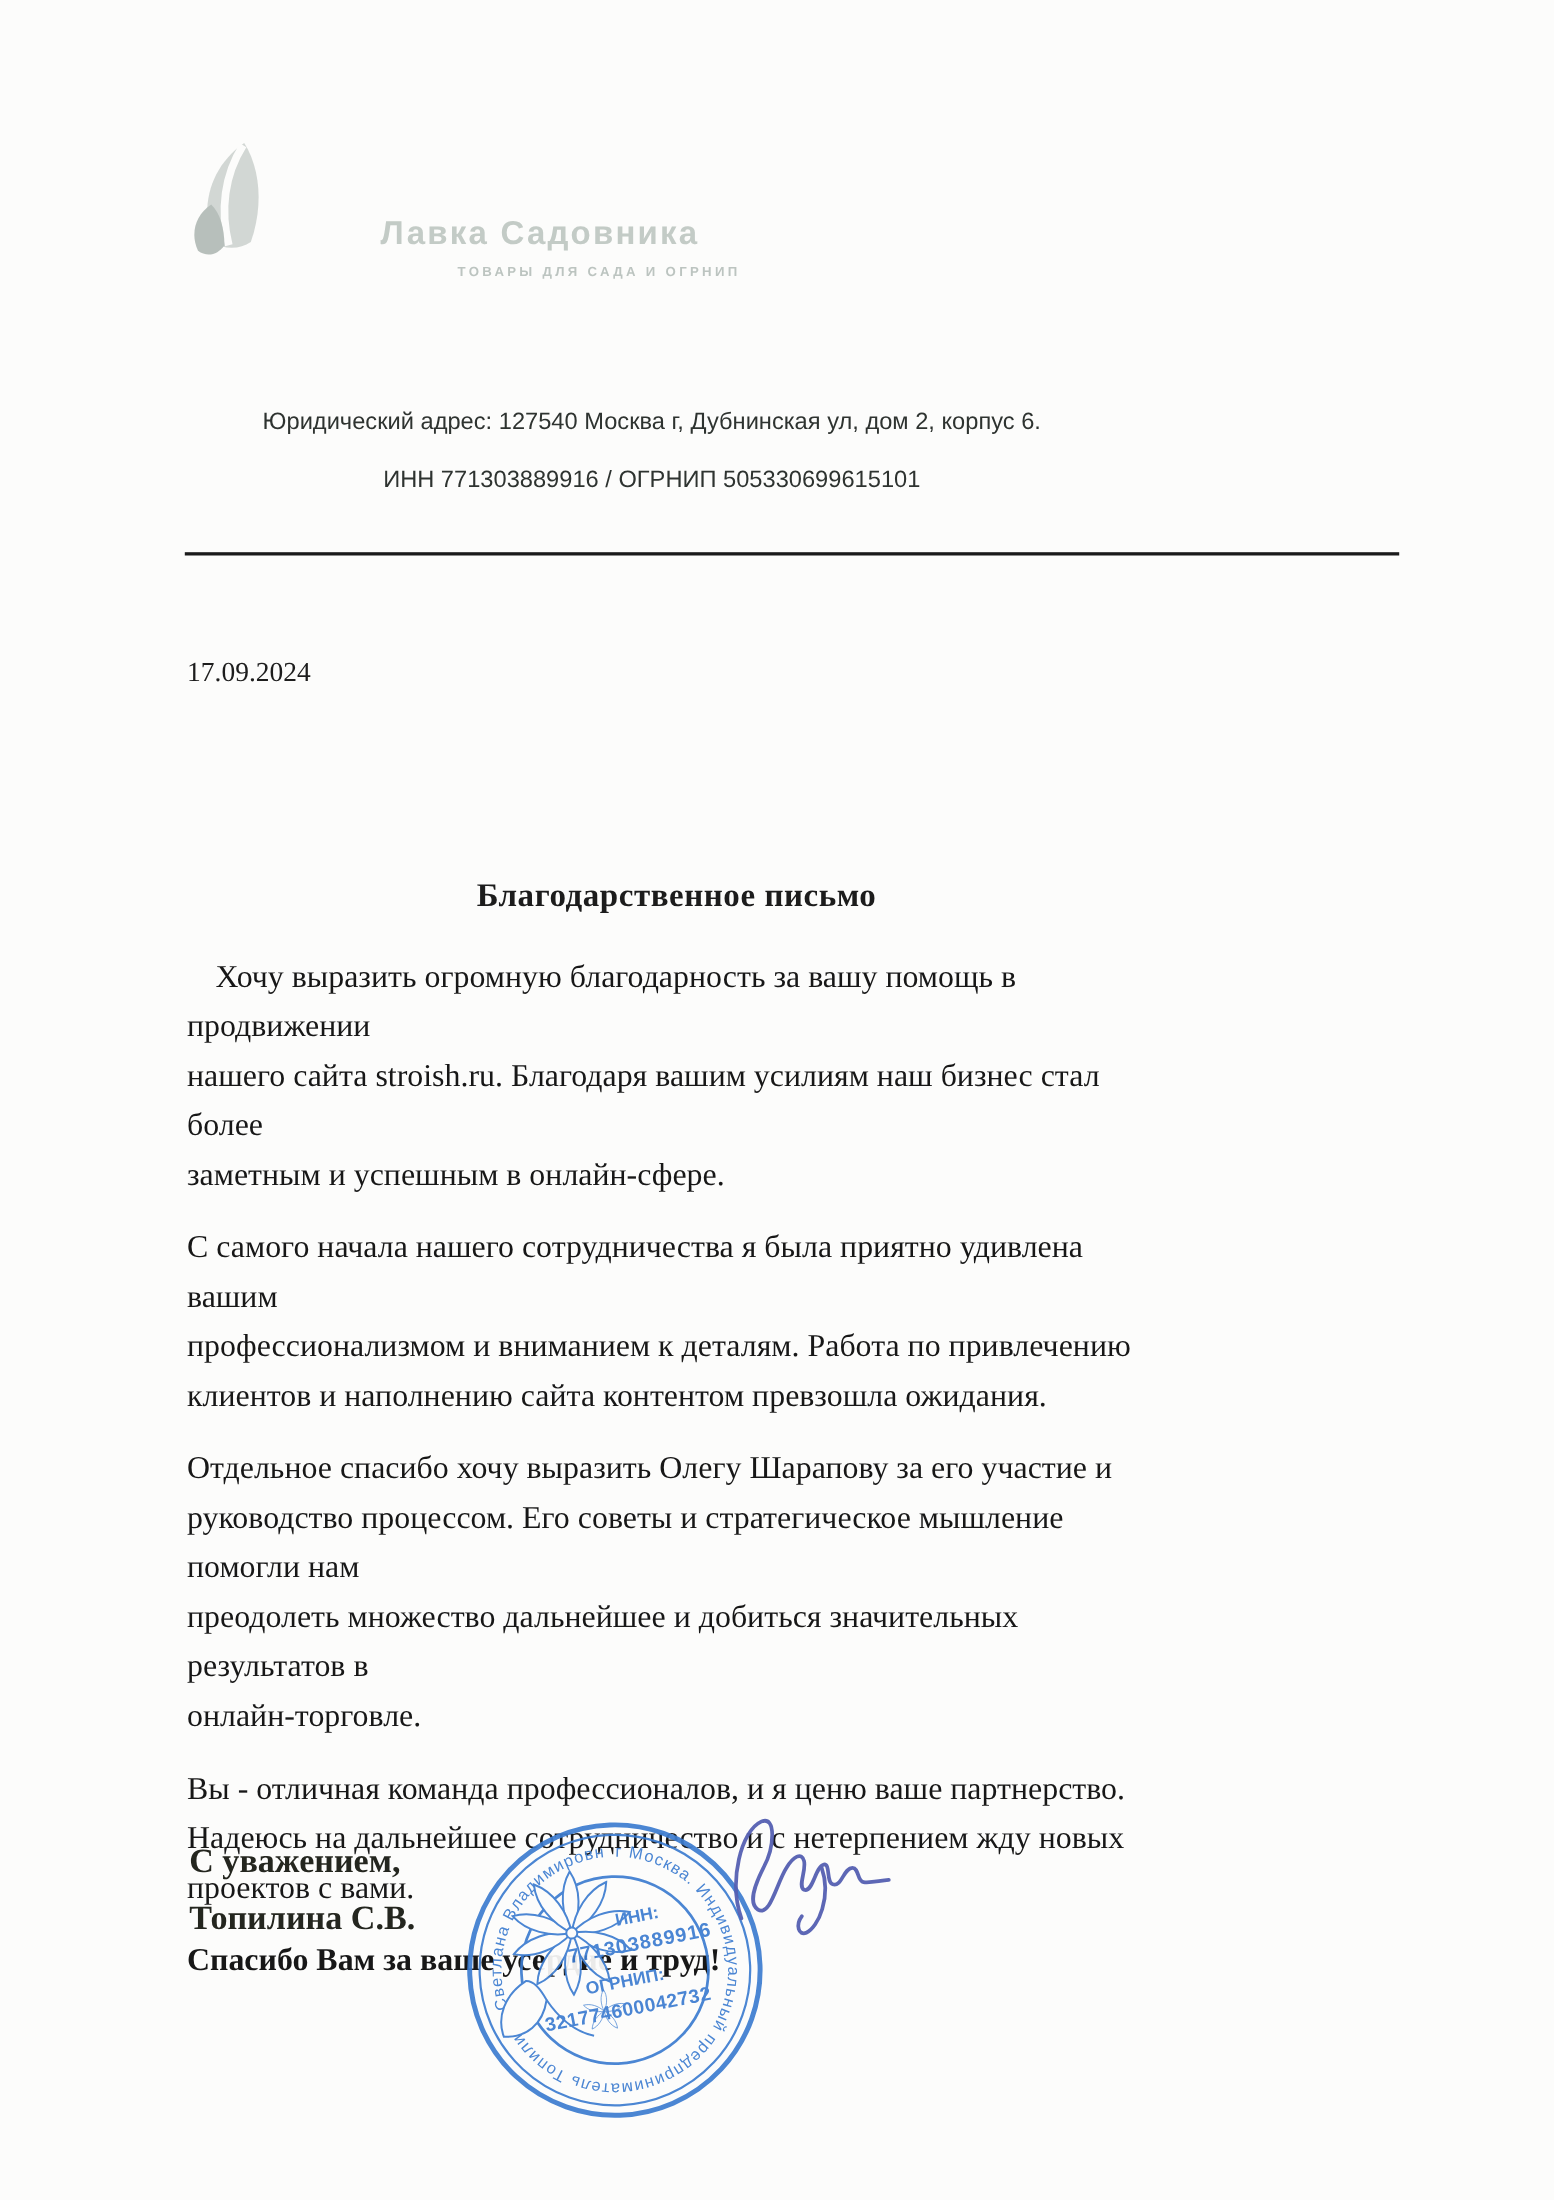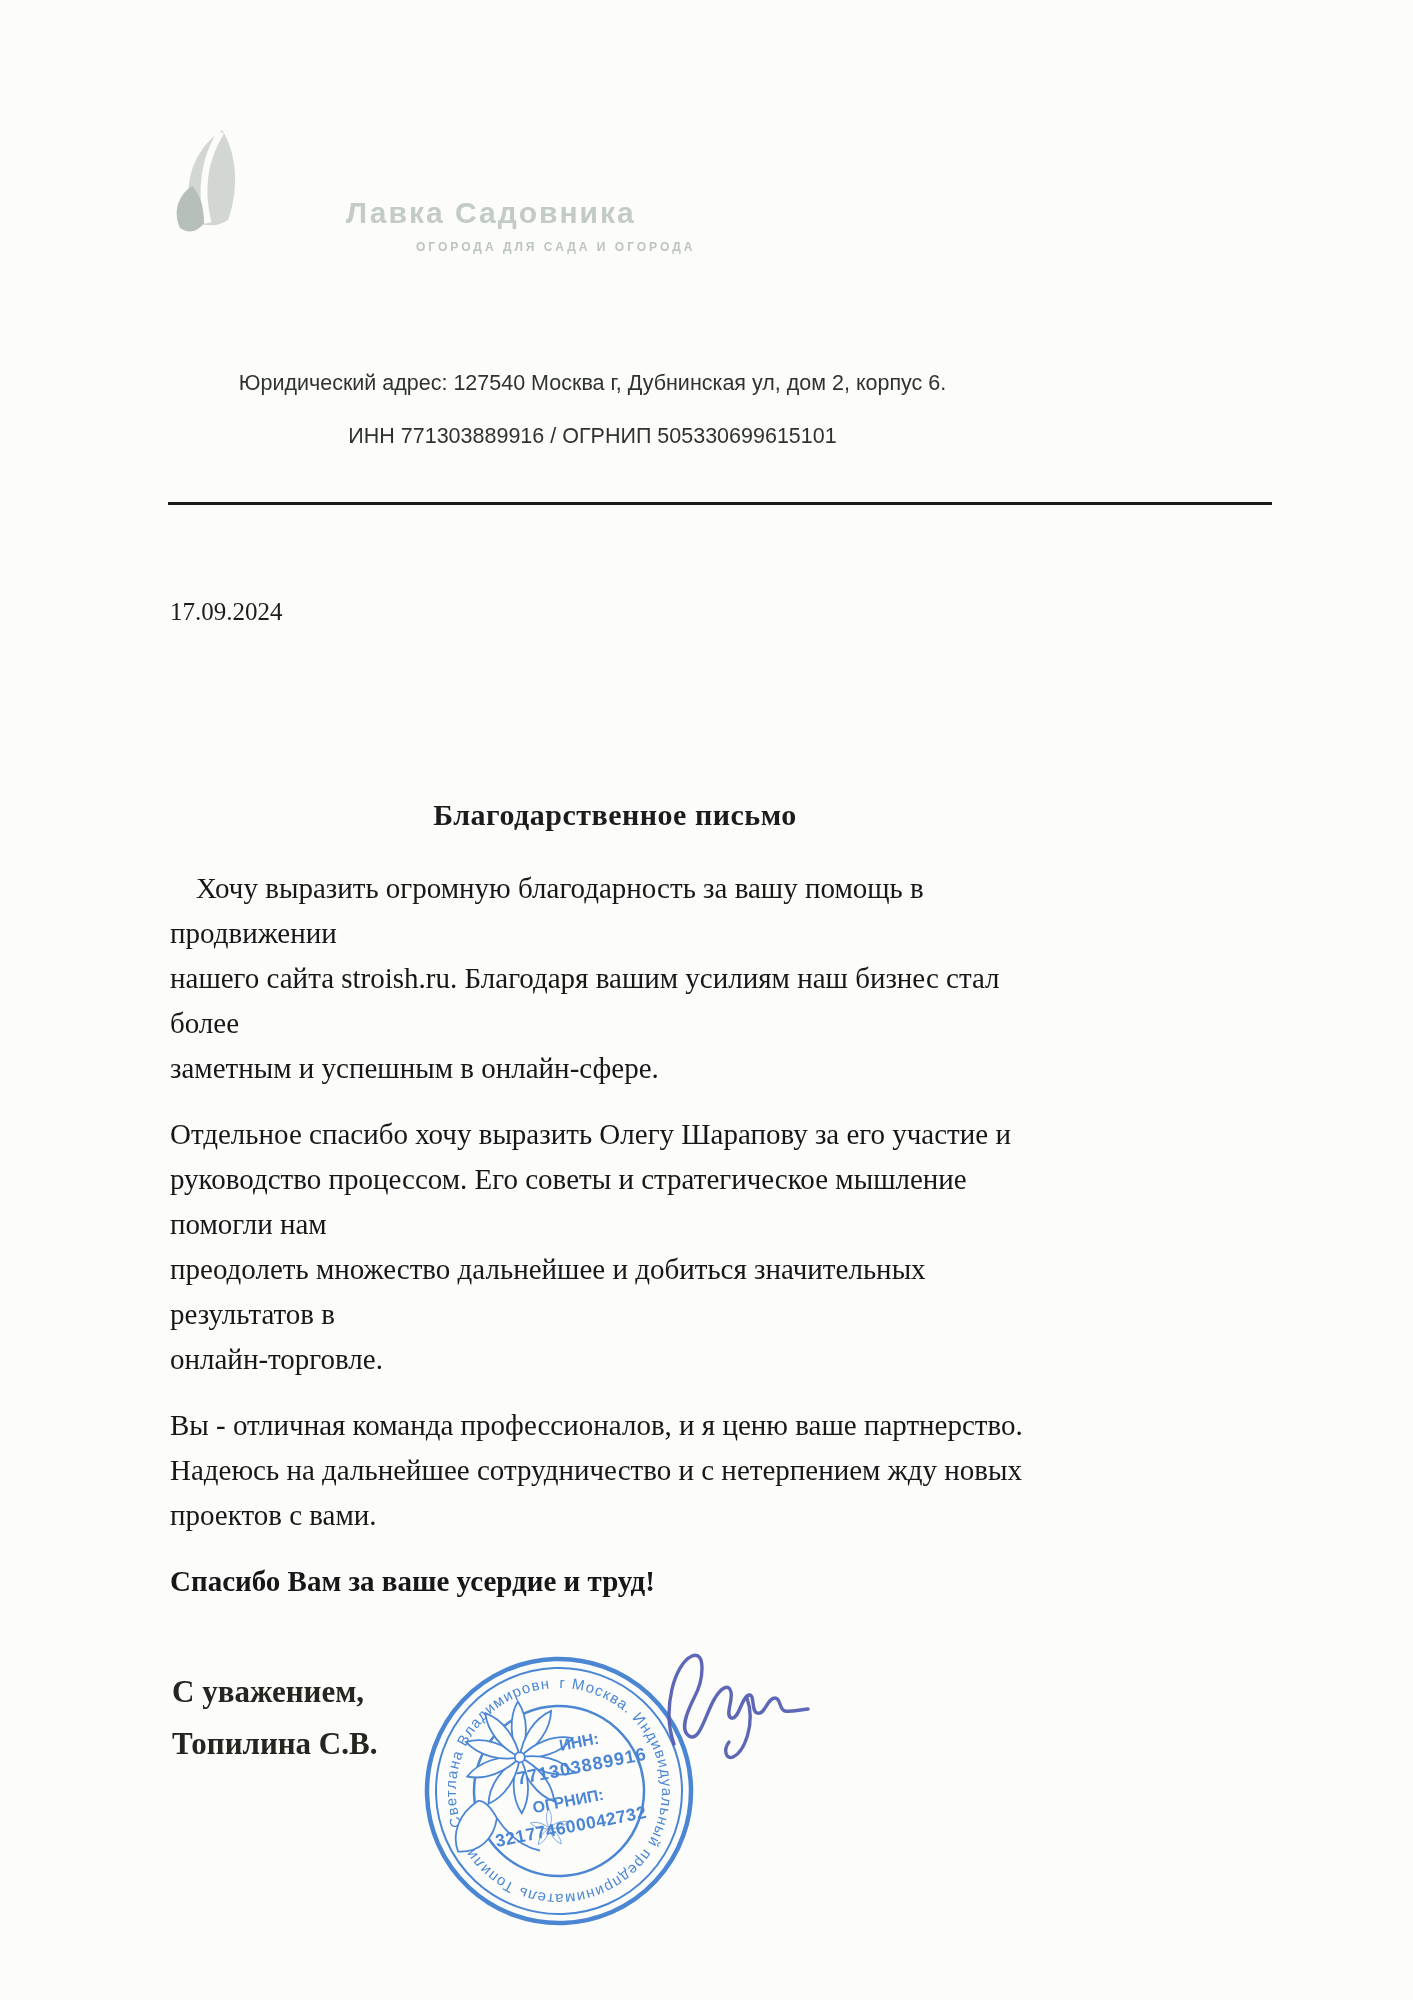--- a/index.html
+++ b/index.html
@@ -62,33 +62,36 @@
 <body>
 
 <div class="page">
 
   <svg class="logo-icon" width="96" height="112" viewBox="0 0 96 112">
     <path d="M59,6 C29,27 19,61 29,96 C41,103 55,103 65,96 C77,62 73,28 59,6 Z" fill="#d2d7d4"></path>
     <path d="M58,8 C41,35 37,67 45,99" stroke="#fcfcfb" stroke-width="7" fill="none"></path>
     <path d="M29,62 C14,72 10,89 17,104 C25,110 35,108 41,99 C41,83 37,70 29,62 Z" fill="#b7bfbb"></path>
   </svg>
   <div class="logo-title">Лавка Садовника</div>
-  <div class="logo-tagline">ОГОРОДА ДЛЯ САДА И ОГОРОДА</div>
+  <div class="logo-tagline">ТОВАРЫ ДЛЯ САДА И ОГРНИП</div>
 
   <div class="head-line head-address">Юридический адрес: 127540 Москва г, Дубнинская ул, дом 2, корпус 6.</div>
   <div class="head-line head-reg">ИНН 771303889916 / ОГРНИП 505330699615101</div>
   <div class="rule"></div>
 
   <div class="date">17.09.2024</div>
 
   <h1 class="title">Благодарственное письмо</h1>
   <div class="body">
     <p class="indent">Хочу выразить огромную благодарность за вашу помощь в продвижении
 нашего сайта stroish.ru. Благодаря вашим усилиям наш бизнес стал более
 заметным и успешным в онлайн-сфере.</p>
+    <p>С самого начала нашего сотрудничества я была приятно удивлена вашим
+профессионализмом и вниманием к деталям. Работа по привлечению
+клиентов и наполнению сайта контентом превзошла ожидания.</p>
     <p>Отдельное спасибо хочу выразить Олегу Шарапову за его участие и
 руководство процессом. Его советы и стратегическое мышление помогли нам
 преодолеть множество дальнейшее и добиться значительных результатов в
 онлайн-торговле.</p>
     <p>Вы - отличная команда профессионалов, и я ценю ваше партнерство.
 Надеюсь на дальнейшее сотрудничество и с нетерпением жду новых
 проектов с вами.</p>
     <p class="closing">Спасибо Вам за ваше усердие и труд!</p>
   </div>
 

